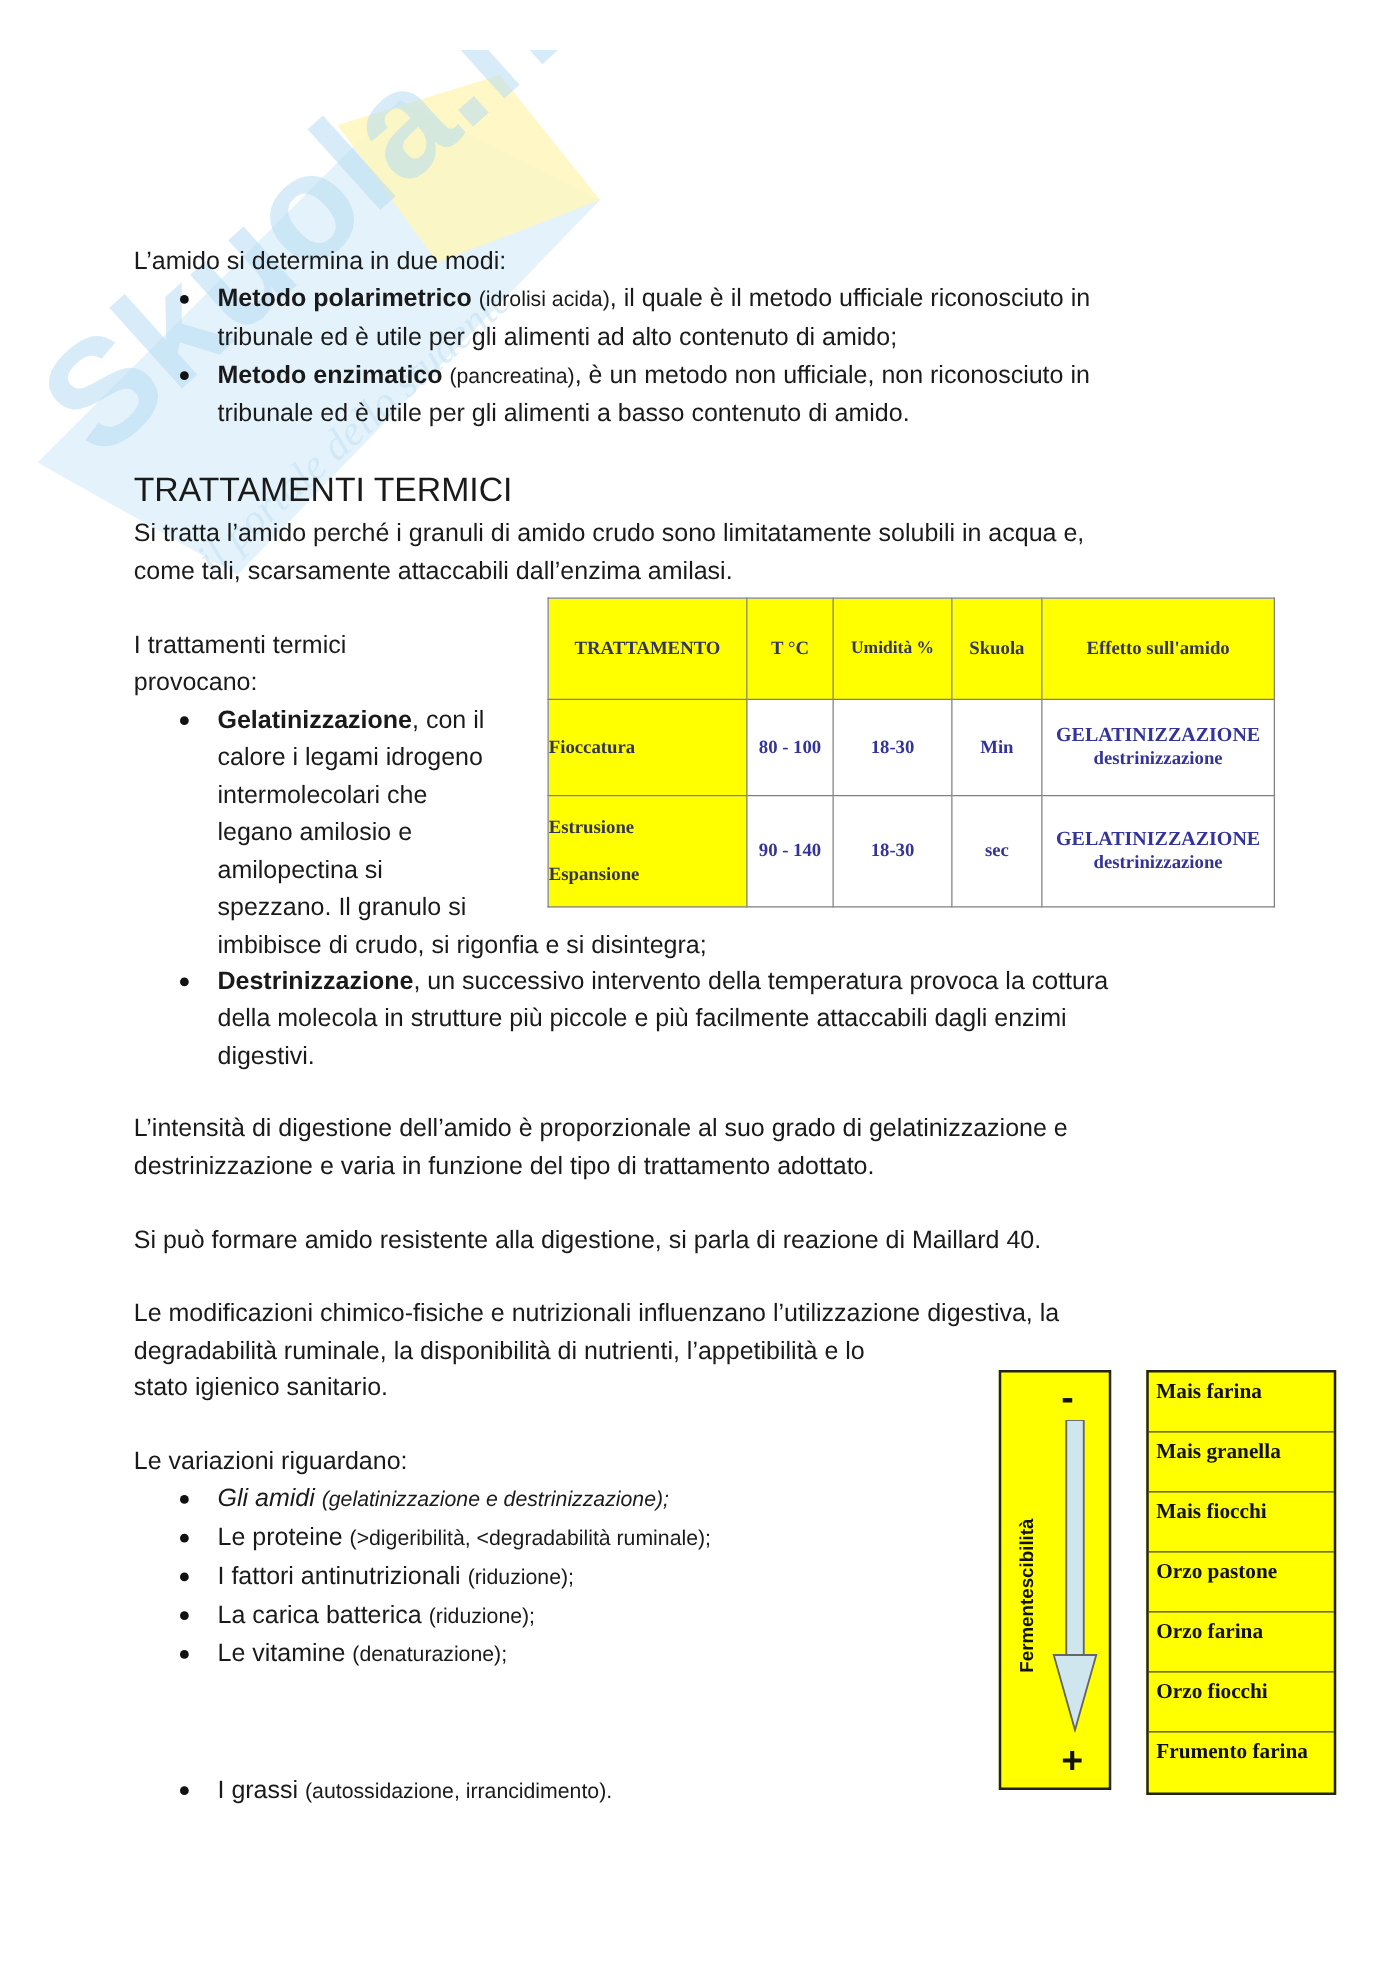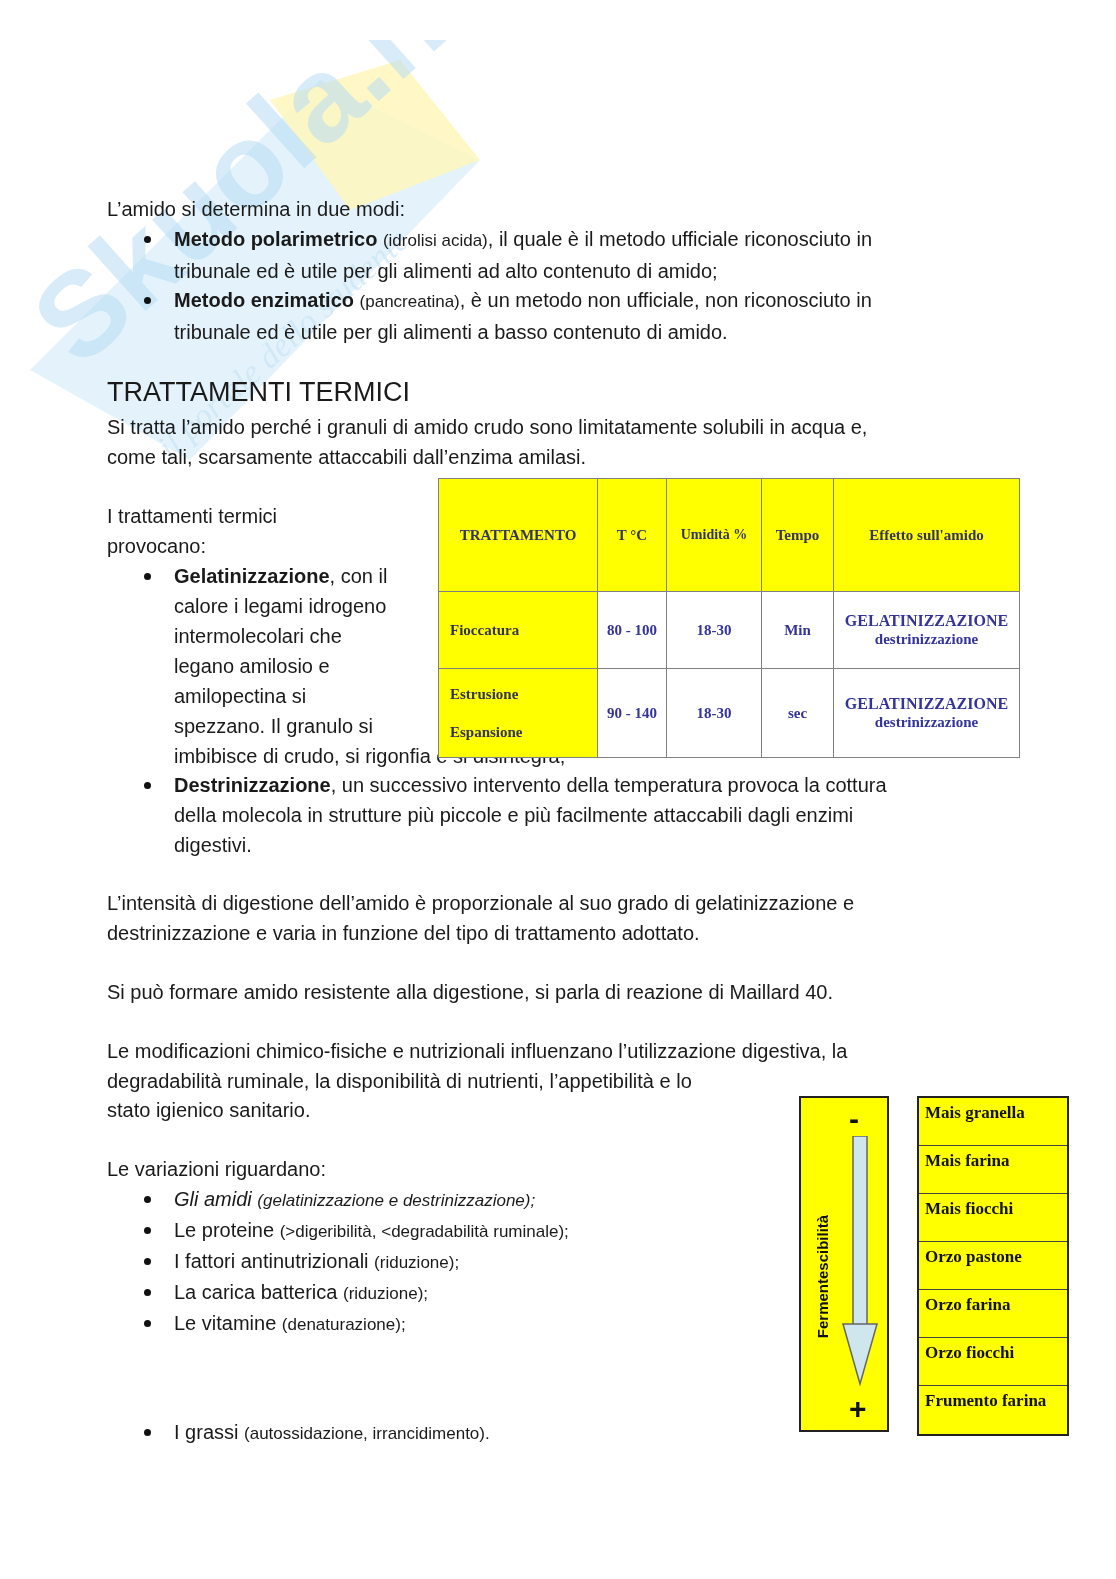--- a/index.html
+++ b/index.html
@@ -11,21 +11,21 @@
   .bul { position: absolute; font-size: 20px; line-height: 30px; }
   .bul .dot { position: absolute; left: -30px; top: 12px; width: 7px; height: 7px; border-radius: 50%; background: #111; }
   .small { font-size: 17px; }
   b { font-weight: bold; }
   .h1 { position: absolute; left: 107px; top: 376px; font-size: 27px; line-height: 32px; color: #1a1a1a; }
   table.treat { position: absolute; left: 438px; top: 478px; width: 582px; border-collapse: collapse;
                 font-family: "Liberation Serif", serif; border-radius: 17px; }
   table.treat td, table.treat th { border: 1px solid #808080; text-align: center; padding: 0; }
   table.treat th { background: #ffff00; color: #333366; font-size: 15px; font-weight: bold; height: 80px; }
   table.treat td { height: 76px; font-size: 15px; font-weight: bold; color: #333399; }
-  table.treat td.first { background: #ffff00; color: #333355; text-align: left; padding-left: 11px; }
+  table.treat td.first { background: #ffff00; color: #333355; text-align: left; padding-left: 0; }
   table.treat td.effect span { display: block; line-height: 19px; }
   table.treat td.effect .big { font-size: 16px; }
   .ferm { position: absolute; left: 799px; top: 1096px; width: 90px; height: 336px; background: #ffff00; border: 2px solid #222; box-sizing: border-box; }
   .ferm-label { position: absolute; left: 6px; top: 170px; transform: rotate(-90deg); transform-origin: center; font-weight: bold; font-size: 15px; color: #111; width: 140px; margin-left: -55px; text-align: center; }
   .sign { position: absolute; left: 48px; font-weight: bold; color: #111; font-size: 30px; line-height: 30px; }
   .grains { position: absolute; left: 917px; top: 1096px; width: 152px; border: 2px solid #222; box-sizing: border-box; background: #ffff00; }
   .grain { height: 48px; border-bottom: 1px solid #444; font-family: "Liberation Serif", serif; font-weight: bold; font-size: 17px; padding: 5px 0 0 6px; box-sizing: border-box; color: #111; }
   .grain:last-child { border-bottom: none; }
 </style>
 </head>
@@ -79,22 +79,22 @@
     <b>Destrinizzazione</b><span>, un successivo intervento della temperatura provoca la cottura</span><br>
     <span>della molecola in strutture più piccole e più facilmente attaccabili dagli enzimi</span><br>
     <span>digestivi.</span>
   </div>
 
   <table class="treat">
     <tbody>
         <tr>
       <th style="width:158px;">TRATTAMENTO</th>
       <th style="width:68px;">T °C</th>
-      <th style="width:78px; font-size:14px; padding:16px 8px;">Umidità %</th>
-      <th style="width:71px;">Tempo</th>
+      <th style="width:78px; font-size:14px; padding:0 8px;">Umidità %</th>
+      <th style="width:71px;">Skuola</th>
       <th>Effetto sull'amido</th>
     </tr>
     <tr>
       <td class="first">Fioccatura</td>
       <td>80 - 100</td>
       <td>18-30</td>
       <td>Min</td>
       <td class="effect">
         <span class="big">GELATINIZZAZIONE</span>
         <span>destrinizzazione</span>
@@ -135,22 +135,22 @@
     <div class="sign" style="top:6px;">-</div>
     <svg style="position:absolute; left:38px; top:38px;" width="44" height="250">
       <rect x="14" y="0" width="14" height="190" fill="#cfe6ee" stroke="#666" stroke-width="1.5"></rect>
       <polygon points="4,188 38,188 21,248" fill="#cfe6ee" stroke="#666" stroke-width="1.5"></polygon>
     </svg>
     <div class="ferm-label">Fermentescibilità</div>
     <div class="sign" style="top:296px;">+</div>
   </div>
 
   <div class="grains">
+    <div class="grain">Mais farina</div>
     <div class="grain">Mais granella</div>
-    <div class="grain">Mais farina</div>
     <div class="grain">Mais fiocchi</div>
     <div class="grain">Orzo pastone</div>
     <div class="grain">Orzo farina</div>
     <div class="grain">Orzo fiocchi</div>
     <div class="grain">Frumento farina</div>
   </div>
 
 </div>
 
 </body></html>

